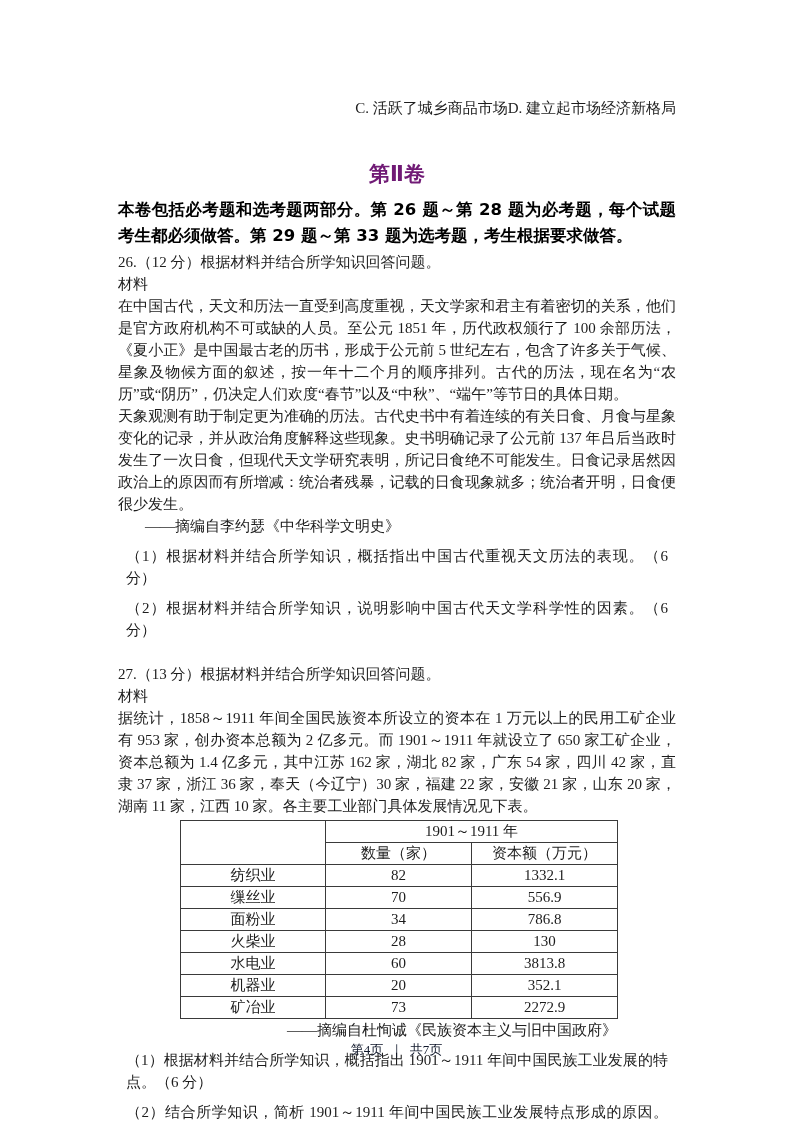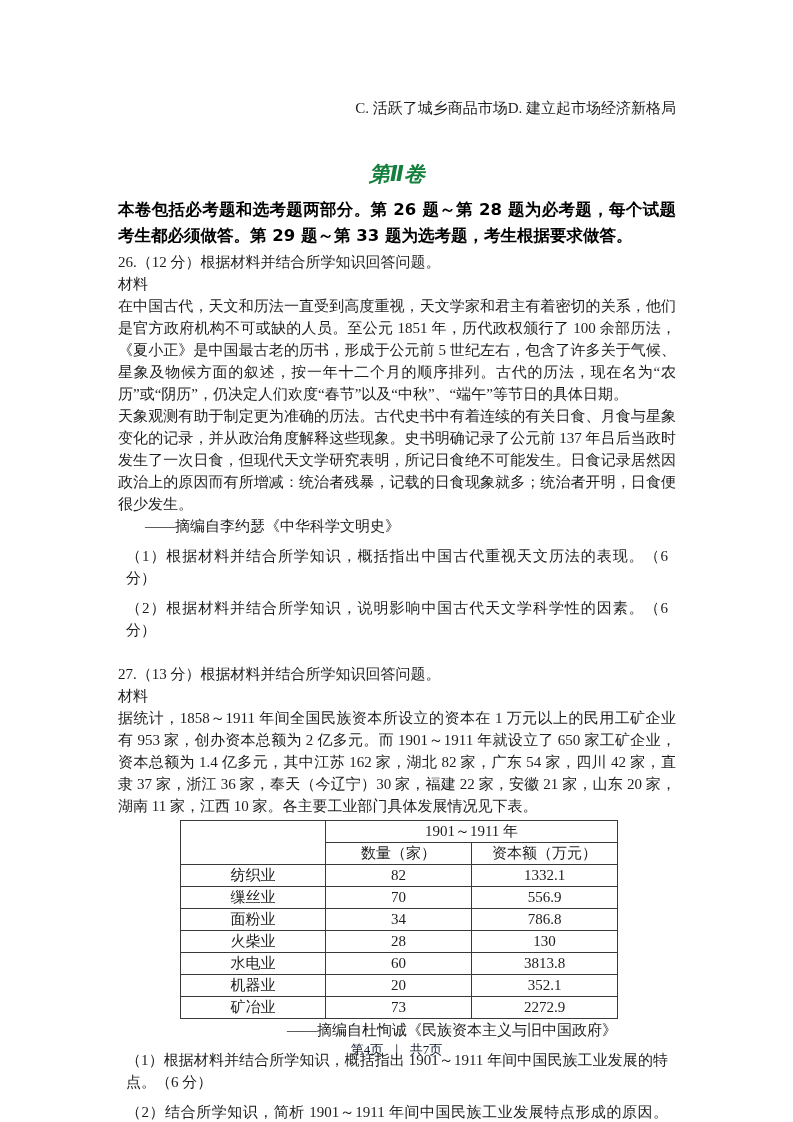--- a/index.html
+++ b/index.html
@@ -30,22 +30,21 @@
     display: inline-block;
     width: 212px;
   }
   .section-title {
     margin: 40px 0 0 0;
     text-align: center;
     font-family: "DejaVu Sans", sans-serif;
     font-weight: 700;
     font-size: 21px;
     line-height: 30px;
-    color: #15803d;
-    font-style: italic;
+    color: #701a75;
   }
   .section-intro {
     margin: 8px 0 0 0;
     font-family: "DejaVu Sans", sans-serif;
     font-weight: 700;
     font-size: 16.5px;
     line-height: 26px;
     text-align: justify;
     color: #000;
   }

